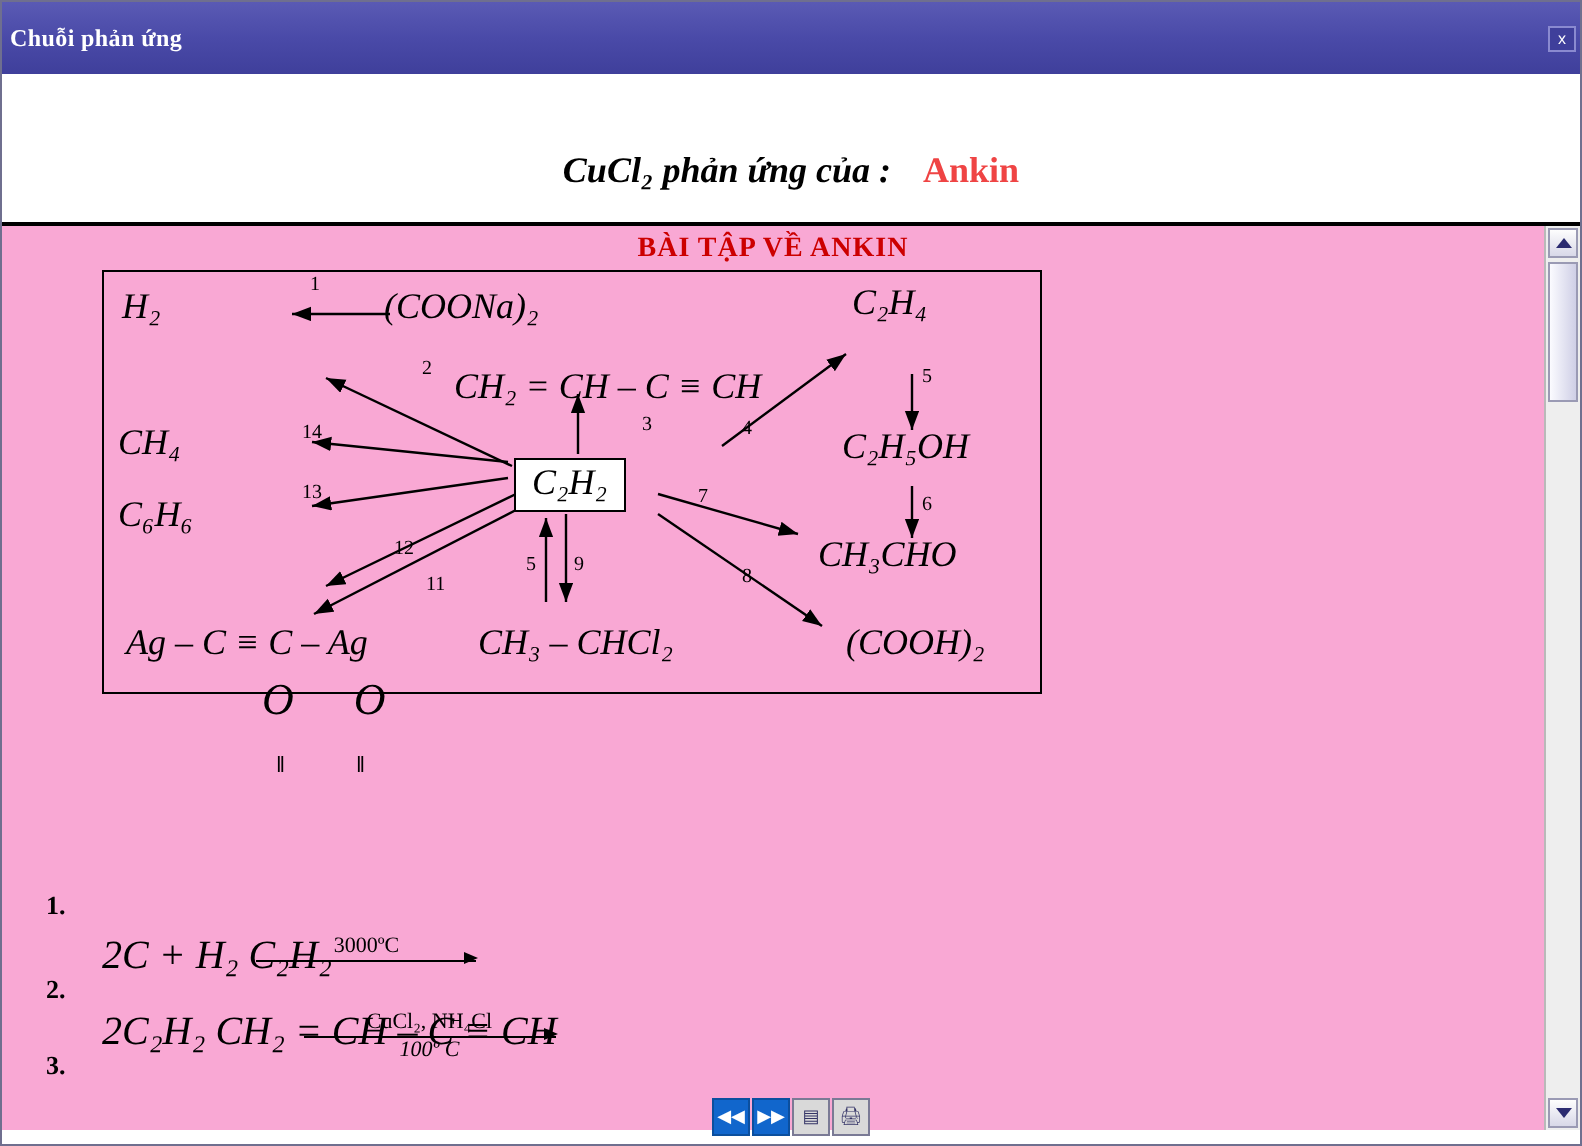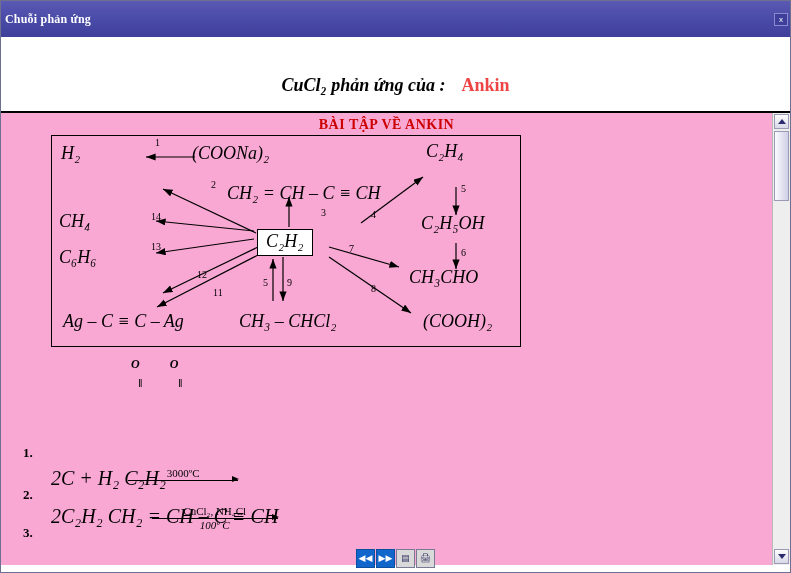--- a/index.html
+++ b/index.html
@@ -204,26 +204,25 @@
     white-space: nowrap;
   }
   .eq-main {
     left: 48px;
     top: 282px;
     font-size: 20px;
   }
   .carbonyl {
     position: absolute;
     left: 130px;
-    top: 244px;
+    top: 224px;
     font-family: "Liberation Serif", serif;
     font-style: italic;
-    font-size: 12px;
+    font-size: 22px;
     letter-spacing: 30px;
-    font-weight: bold;
   }
   .dbl-bond {
     position: absolute;
     font-family: "Liberation Sans", sans-serif;
     font-size: 11px;
     color: #000000;
   }
   .arrow-cond {
     position: absolute;
     text-align: center;

